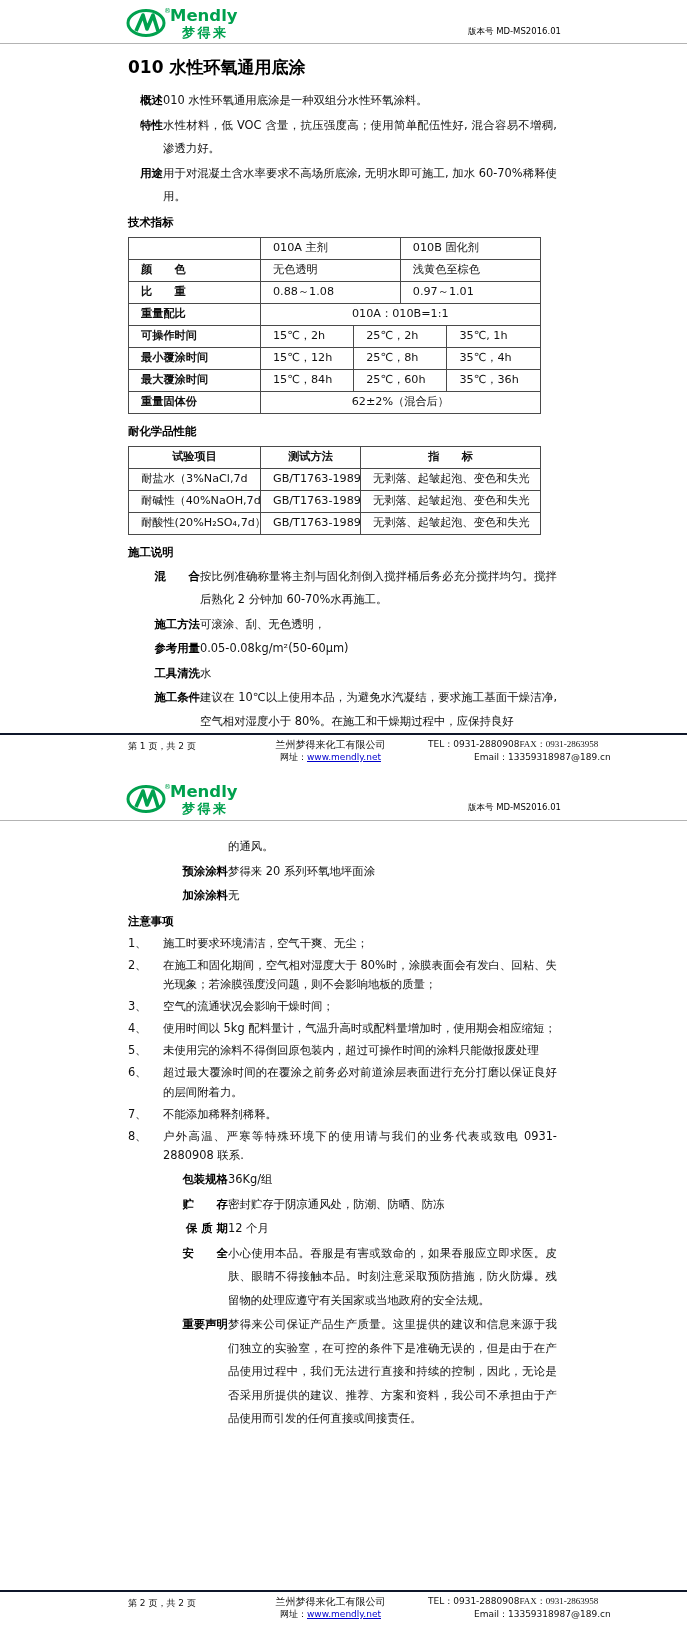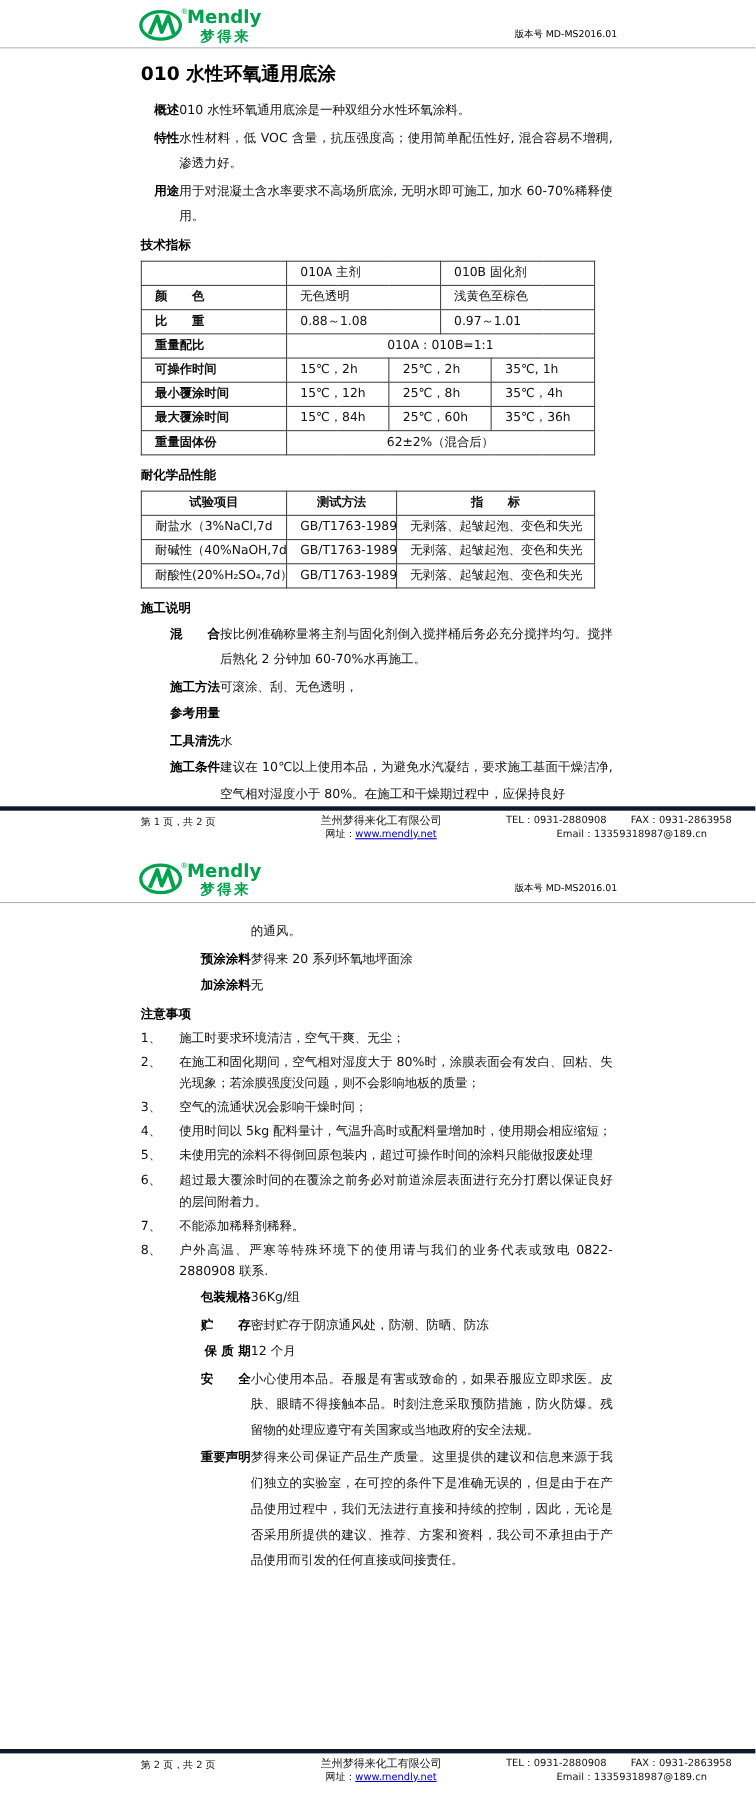--- a/index.html
+++ b/index.html
@@ -38,26 +38,26 @@
   .chem .c-2{width:100px;}
   .chem .c-3{width:180px;}
   .chem td.hd{font-weight:bold;text-align:center;}
 
   
   .note{display:flex;line-height:19.5px;margin-bottom:2.5px;}
   .note .no{width:35px;flex:none;}
   .note .ntxt{flex:1;text-align:justify;}
 
   
-  .footer{position:absolute;left:0;right:0;border-top:4px solid #0f172a;padding-top:3px;display:flex;font-size:9px;line-height:13px;gap:16px;}
+  .footer{position:absolute;left:0;right:0;border-top:2px solid #0f172a;padding-top:3px;display:flex;font-size:9px;line-height:13px;}
   .f-left{width:115px;margin-left:128px;flex:none;padding-top:2px;}
   .f-center{width:175px;flex:none;text-align:center;}
   .f-center .co{font-size:10px;}
   .f-right{flex:1;padding-left:10px;}
-  .f-right .fgap{margin-left:22px;}
+  .f-right .fgap{font-family:Liberation Serif, serif;}
   .f-right .femail{padding-left:46px;}
   a.weblink{color:#0000cc;text-decoration:underline;cursor:pointer;}
   .p2{position:absolute;top:768px;left:0;right:0;}
   .p2 .content{padding-top:14px;}
   .f1{top:733px;}
   .f2{top:1590px;}
   .controw .lbl{font-weight:normal;}
 </style>
 </head>
 <body>
@@ -184,20 +184,21 @@
     <div class="row lbl72">
       <span class="lbl">混　　合</span>
       <span class="txt">按比例准确称量将主剂与固化剂倒入搅拌桶后务必充分搅拌均匀。搅拌后熟化 2 分钟加 60-70%水再施工。</span>
     </div>
     <div class="row lbl72">
       <span class="lbl">施工方法</span>
       <span class="txt">可滚涂、刮、无色透明，</span>
     </div>
     <div class="row lbl72">
       <span class="lbl">参考用量</span>
+      <span class="txt">0.05-0.08kg/m²(50-60μm)</span>
     </div>
     <div class="row lbl72">
       <span class="lbl">工具清洗</span>
       <span class="txt">水</span>
     </div>
     <div class="row lbl72">
       <span class="lbl">施工条件</span>
       <span class="txt">建议在 10℃以上使用本品，为避免水汽凝结，要求施工基面干燥洁净, 空气相对湿度小于 80%。在施工和干燥期过程中，应保持良好</span>
     </div>
   </div>
@@ -271,21 +272,21 @@
       <div class="note">
         <span class="no">6、</span>
         <span class="ntxt">超过最大覆涂时间的在覆涂之前务必对前道涂层表面进行充分打磨以保证良好的层间附着力。</span>
       </div>
       <div class="note">
         <span class="no">7、</span>
         <span class="ntxt">不能添加稀释剂稀释。</span>
       </div>
       <div class="note">
         <span class="no">8、</span>
-        <span class="ntxt">户外高温、严寒等特殊环境下的使用请与我们的业务代表或致电 0822-2880908 联系.</span>
+        <span class="ntxt">户外高温、严寒等特殊环境下的使用请与我们的业务代表或致电 0931-2880908 联系.</span>
       </div>
 
       <div class="row lbl64">
         <span class="lbl">包装规格</span>
         <span class="txt">36Kg/组</span>
       </div>
       <div class="row lbl64">
         <span class="lbl">贮　　存</span>
         <span class="txt">密封贮存于阴凉通风处，防潮、防晒、防冻</span>
       </div>

